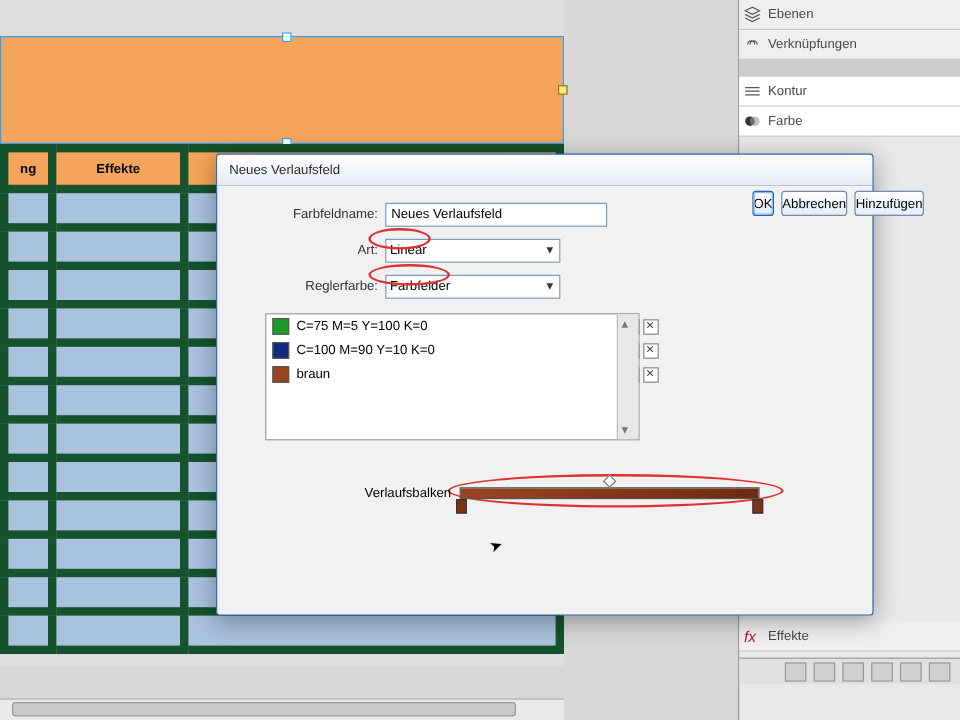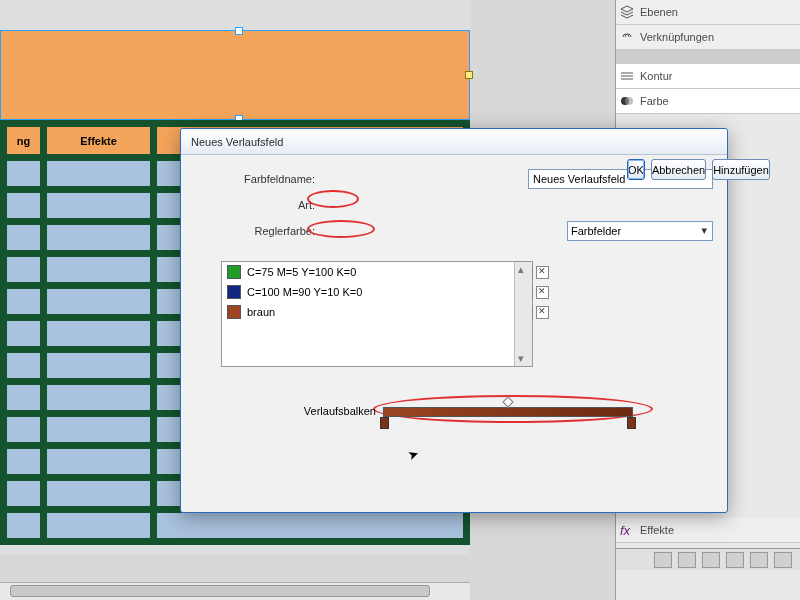--- a/index.html
+++ b/index.html
@@ -26,21 +26,21 @@
 .effekte-row { position: absolute; top: 518px; left:0; right:0; }
 .panel-toolbar { position: absolute; top: 548px; left: 0; right: 0; height: 22px; background: #e0e0e0; border-top: 1px solid #999; display: flex; justify-content: flex-end; align-items: center; gap: 6px; padding: 0 8px; }
 .tool-btn { width: 18px; height: 16px; background: #d0d0d0; border: 1px solid #999; }
 
 
 .dialog { position: absolute; left: 180px; top: 128px; width: 548px; height: 385px; background: #f1f1f1; border: 1px solid #2a6bbd; border-radius: 3px; box-shadow: 0 4px 20px rgba(0,0,0,.35); }
 .dlg-title { background: linear-gradient(#fff,#e6ecf4); height: 26px; line-height: 26px; padding: 0 10px; color: #2b2b2b; border-bottom: 1px solid #b8c4d6; border-radius: 3px 3px 0 0; }
 
 .dlg-body { position: relative; padding: 14px; height: calc(100% - 26px); }
 
-.form-row { display: flex; align-items: center; gap: 6px; margin-bottom: 10px; justify-content: space-between; }
+.form-row { display: flex; align-items: center; gap: 6px; margin-bottom: 10px; }
 .form-row label { width: 120px; text-align: right; color: #333; }
 .txt { border: 1px solid #7a9ac0; padding: 2px 4px; background: #fff; height: 20px; }
 .sel { border: 1px solid #7a9ac0; background: #fff; height: 20px; padding: 0 3px; width: 146px; appearance: none; position: relative; }
 .sel-wrap { position: relative; display: inline-block; }
 .sel-wrap::after { content: "▾"; position: absolute; right: 6px; top: 3px; color: #333; pointer-events: none; }
 
 
 .ellipse { position: absolute; border: 2px solid #e03030; border-radius: 50%; pointer-events: none; }
 
 
@@ -190,21 +190,21 @@
     <span class="panel-icon">
       <svg viewBox="0 0 14 14">
           <circle cx="5" cy="7" r="4" fill="#333"></circle>
           <circle cx="9" cy="7" r="4" fill="#999" opacity=".6"></circle>
         </svg>
     </span>
     <span>Farbe</span>
   </div>
 
   <div class="panel-item effekte-row">
-    <span class="panel-icon" style="font-style:italic;font-size:13px;color:#701a75">fx</span>
+    <span class="panel-icon" style="font-style:italic;font-size:13px;color:#b91c1c">fx</span>
     <span>Effekte</span>
   </div>
   <div class="panel-toolbar">
     <span class="tool-btn"></span>
     <span class="tool-btn"></span>
     <span class="tool-btn"></span>
     <span class="tool-btn"></span>
     <span class="tool-btn"></span>
     <span class="tool-btn"></span>
   </div>
@@ -213,20 +213,23 @@
 <div class="dialog">
   <div class="dlg-title">Neues Verlaufsfeld</div>
   <div class="dlg-body">
 
     <div class="form-row">
       <label>Farbfeldname:</label>
       <input class="txt" style="width: 185px;" value="Neues Verlaufsfeld">
     </div>
     <div class="form-row">
       <label>Art:</label>
+      <span class="sel-wrap">
+        <input class="sel" value="Linear" style="">
+      </span>
     </div>
     <div class="form-row">
       <label>Reglerfarbe:</label>
       <span class="sel-wrap">
         <input class="sel" value="Farbfelder" style="">
       </span>
     </div>
 
     <span class="ellipse" style="left:126px; top:35px; width:52px; height:18px"></span>
     <span class="ellipse" style="left:126px; top:65px; width:68px; height:18px"></span>

